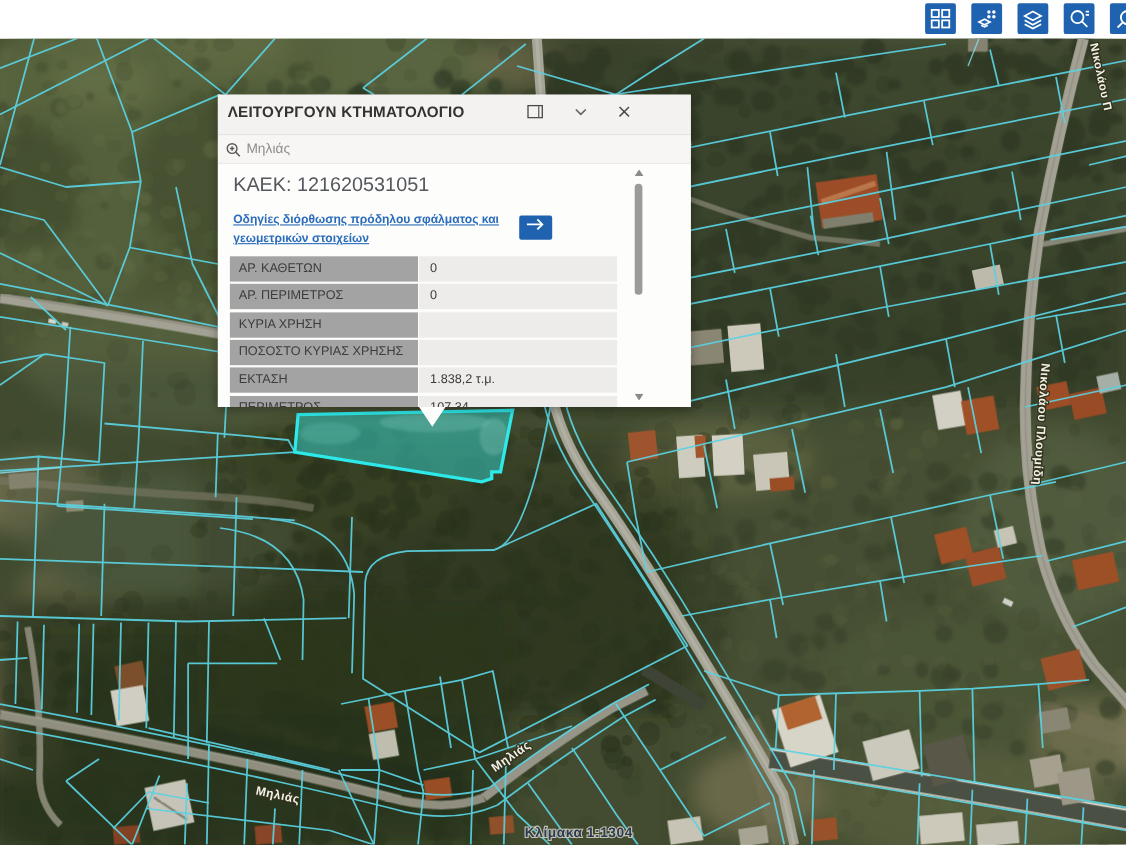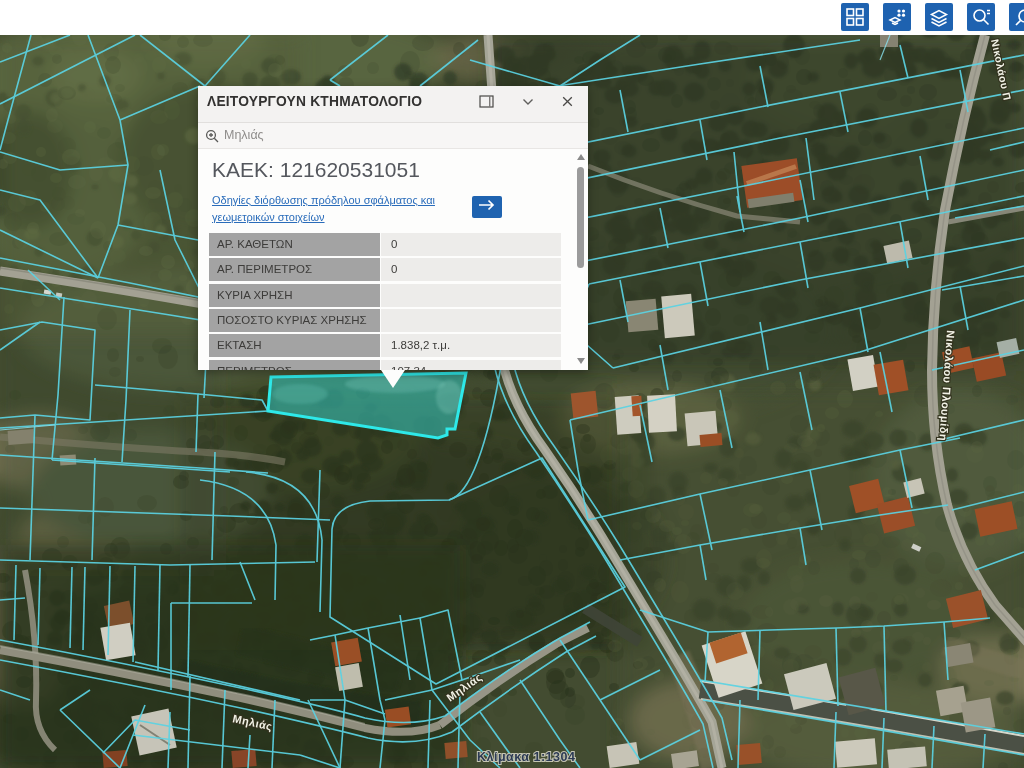--- a/index.html
+++ b/index.html
@@ -1,31 +1,31 @@
 <!DOCTYPE html>
 <html><head><meta charset="utf-8">
 <style>
 html,body{margin:0;padding:0;width:1024px;height:768px;overflow:hidden;background:#fff;
 font-family:"Liberation Sans",sans-serif;}
 #mapw{position:absolute;left:0;top:35px;width:1024px;height:733px;overflow:hidden;}
 #topbar{position:absolute;left:0;top:0;width:1024px;height:35px;background:#fff;z-index:5;}
 .tbtn{position:absolute;top:3px;width:28px;height:28px;background:#1e62b0;border-radius:2px;z-index:6;}
 #popup{position:absolute;left:198px;top:86px;width:390px;height:284px;background:#fcfcfb;
-box-shadow:0 3px 9px rgba(0,0,0,.35);z-index:4;overflow:hidden;}
+box-shadow:0 3px 9px rgba(0,0,0,.35);z-index:4;overflow:hidden;padding-left:40px;}
 #phead{position:absolute;left:0;top:0;width:100%;height:36px;background:#f3f2f1;border-bottom:1px solid #e1dfdd;}
 #ptitle{position:absolute;left:9px;top:8px;font-size:13.8px;font-weight:bold;color:#333231;letter-spacing:.2px;}
 #idock{position:absolute;left:281px;top:9px;}
 #ichev{position:absolute;left:324px;top:12px;}
 #ix{position:absolute;left:364px;top:10px;}
 #pzoom{position:absolute;left:0;top:37px;width:100%;height:25px;background:#f7f6f5;border-bottom:1px solid #e8e6e4;}
 #pzoom svg{position:absolute;left:7px;top:6px;}
 #pzoom span{position:absolute;left:26px;top:5px;font-size:12.5px;color:#8f8d8b;}
 #pbody{position:absolute;left:0;top:63px;width:100%;height:221px;background:#fdfdfc;}
-#kaek{position:absolute;left:14px;top:72px;font-size:21px;color:#54575d;}
-#plink{position:absolute;left:14px;top:106px;width:290px;font-size:11px;font-weight:normal;color:#2a6cba;text-decoration:underline;line-height:16.5px;}
+#kaek{position:absolute;left:14px;top:72px;font-size:18px;color:#54575d;}
+#plink{position:absolute;left:14px;top:106px;width:290px;font-size:11px;font-weight:bold;color:#2a6cba;text-decoration:underline;line-height:16.5px;}
 #pbtn{position:absolute;left:274px;top:110px;width:30px;height:22px;background:#1f63b0;border-radius:2px;text-align:center;line-height:20px;}
 .trow{position:absolute;left:11px;width:352px;height:23px;}
 .tlab{position:absolute;left:0;top:0;width:171px;height:23px;background:#a3a3a3;font-size:11.5px;color:#3d3c3a;line-height:23px;padding-left:8px;box-sizing:border-box;white-space:nowrap;overflow:hidden;}
 .tval{position:absolute;left:172px;top:0;width:180px;height:23px;background:#edecea;font-size:11.5px;color:#3d3c3a;line-height:23px;padding-left:10px;box-sizing:border-box;}
 #pbody{overflow:hidden;}
 #sbar{position:absolute;left:379px;top:64px;width:10px;height:218px;}
 #sup{position:absolute;left:0;top:4px;}
 #sdn{position:absolute;left:0;top:208px;}
 #sthumb{position:absolute;left:0px;top:17px;width:7px;height:101px;background:#9b9b9b;border-radius:4px;}
 #ptail{position:absolute;left:381px;top:370px;width:0;height:0;border-left:12px solid transparent;border-right:12px solid transparent;border-top:18px solid #fdfdfc;z-index:4;}

